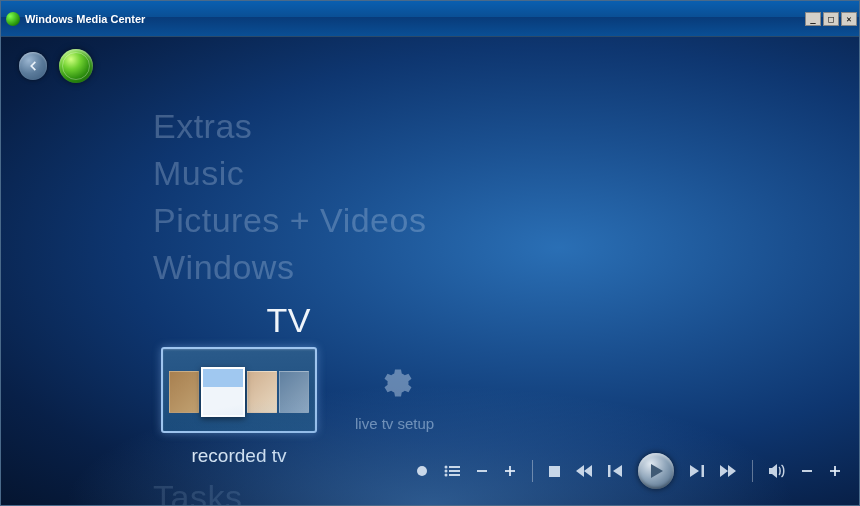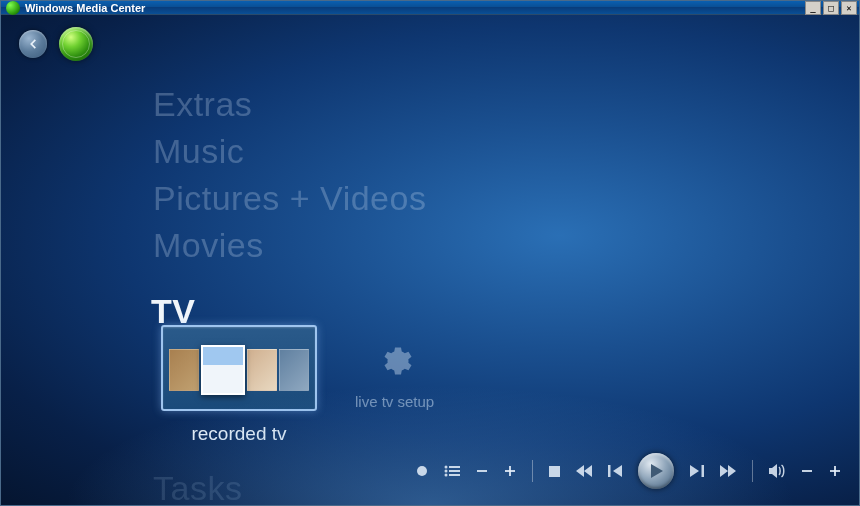--- a/index.html
+++ b/index.html
@@ -1,37 +1,37 @@
 <!DOCTYPE html>
 <html><head>
 <meta charset="utf-8">
 <style>
 * { margin: 0; padding: 0; box-sizing: border-box; }
 body { width: 860px; height: 506px; font-family: "Segoe UI", Arial, sans-serif; overflow: hidden; background: #000; }
 
 .window { width: 860px; height: 506px; border: 1px solid #4a6a8a; background: #fff; display: flex; flex-direction: column; }
 
-.titlebar { height: 14px; background: linear-gradient(to bottom, #0a5fb0 0%, #0a4f95 45%, #083b7a 46%, #0a4f95 100%); display: flex; align-items: center; padding: 0 2px; color: #fff; font-size: 11px; font-weight: bold; border-bottom: 1px solid #2a4a6a; }
+.titlebar { height: 36px; background: linear-gradient(to bottom, #0a5fb0 0%, #0a4f95 45%, #083b7a 46%, #0a4f95 100%); display: flex; align-items: center; padding: 0 2px; color: #fff; font-size: 11px; font-weight: bold; border-bottom: 1px solid #2a4a6a; }
 .titlebar-icon { width: 14px; height: 14px; margin: 0 3px; border-radius: 50%; background: radial-gradient(circle at 30% 30%, #7fff4f, #2fa00f 60%, #0a5000); display: inline-block; }
 .titlebar-text { flex: 1; padding-left: 2px; }
 .titlebar-buttons { display: flex; gap: 2px; }
 .titlebar-btn { width: 16px; height: 14px; background: #d4d0c8; border: 1px solid #888; display: flex; align-items: center; justify-content: center; font-size: 9px; font-family: monospace; color: #000; cursor: pointer; }
 
 .content { flex: 1; position: relative; background: radial-gradient(ellipse at 65% 45%, #2a6fb5 0%, #1a4f8f 30%, #0e3670 55%, #082048 80%, #051530 100%); overflow: hidden; }
 .content::after { content: ""; position: absolute; bottom: 0; left: 0; right: 0; height: 140px; background: radial-gradient(ellipse at 50% 100%, rgba(80,140,200,0.5) 0%, transparent 60%); pointer-events: none; }
 
 .topbar { position: absolute; top: 12px; left: 18px; display: flex; align-items: center; gap: 12px; z-index: 10; }
 .back-btn { width: 28px; height: 28px; border-radius: 50%; background: radial-gradient(circle at 35% 30%, #9ab5d0, #5a7a9a 50%, #3a5a7a); box-shadow: 0 0 4px rgba(0,0,0,0.5), inset 0 1px 2px rgba(255,255,255,0.4); display: flex; align-items: center; justify-content: center; cursor: pointer; }
 .back-btn svg { width: 14px; height: 14px; }
 .orb { width: 34px; height: 34px; border-radius: 50%; background: radial-gradient(circle at 35% 30%, #d0ff80 0%, #6fd030 30%, #2f9010 60%, #0a5000 100%); box-shadow: 0 0 6px rgba(0,0,0,0.5), inset 0 2px 3px rgba(255,255,255,0.5); cursor: pointer; position: relative; }
 .orb::after { content: ""; position: absolute; inset: 3px; border-radius: 50%; border: 1px solid rgba(255,255,255,0.3); }
 
 .menu { position: absolute; top: 70px; left: 152px; display: flex; flex-direction: column; gap: 8px; }
 .menu-item { font-size: 34px; font-weight: 300; color: rgba(200,220,240,0.28); cursor: pointer; letter-spacing: 0.5px; }
-.menu-item.active { color: #f0f5fa; font-weight: 700; margin-top: 19px; margin-left: -2px; }
+.menu-item.active { color: #f0f5fa; font-weight: 400; margin-top: 6px; margin-left: -2px; text-align: center; }
 .menu-item.tasks { margin-top: 130px; color: rgba(200,220,240,0.15); }
 
 .tiles { position: absolute; top: 310px; left: 160px; display: flex; align-items: flex-start; gap: 38px; }
 .tile { display: flex; flex-direction: column; align-items: center; cursor: pointer; }
 .tile-thumb { width: 156px; height: 86px; border: 2px solid #9fc5ef; border-radius: 3px; background: linear-gradient(to bottom, #2a5a8a 0%, #1a4a7a 100%); box-shadow: 0 0 8px rgba(150,200,255,0.4), inset 0 1px 2px rgba(255,255,255,0.2); position: relative; overflow: hidden; }
 .strip { position: absolute; top: 22px; left: 6px; right: 6px; height: 42px; display: flex; gap: 2px; }
 .strip-img { flex: 1; background: linear-gradient(135deg, #a88050, #c0a070); border: 1px solid rgba(255,255,255,0.2); }
 .strip-img.mid { flex: 1.4; background: linear-gradient(to bottom, #a0c8f0 40%, #f0f5fa 40%); border: 2px solid #fff; position: relative; top: -4px; height: 50px; box-shadow: 0 2px 6px rgba(0,0,0,0.5); }
 .strip-img.r1 { background: linear-gradient(135deg, #d0b090, #e8d8c0); }
 .strip-img.r2 { background: linear-gradient(135deg, #6080a0, #8fa8c0); }
@@ -72,21 +72,21 @@
             <path fill="#e8f0f8" d="M15 4l-8 8 8 8 2-2-6-6 6-6z"></path>
           </svg>
       </div>
       <div class="orb"></div>
     </div>
 
     <div class="menu">
       <div class="menu-item">Extras</div>
       <div class="menu-item">Music</div>
       <div class="menu-item">Pictures + Videos</div>
-      <div class="menu-item">Movies</div>
+      <div class="menu-item">Windows</div>
       <div class="menu-item active">TV</div>
       <div class="menu-item tasks">Tasks</div>
     </div>
 
     <div class="tiles">
       <div class="tile">
         <div class="tile-thumb">
           <div class="strip">
             <div class="strip-img"></div>
             <div class="strip-img mid"></div>

